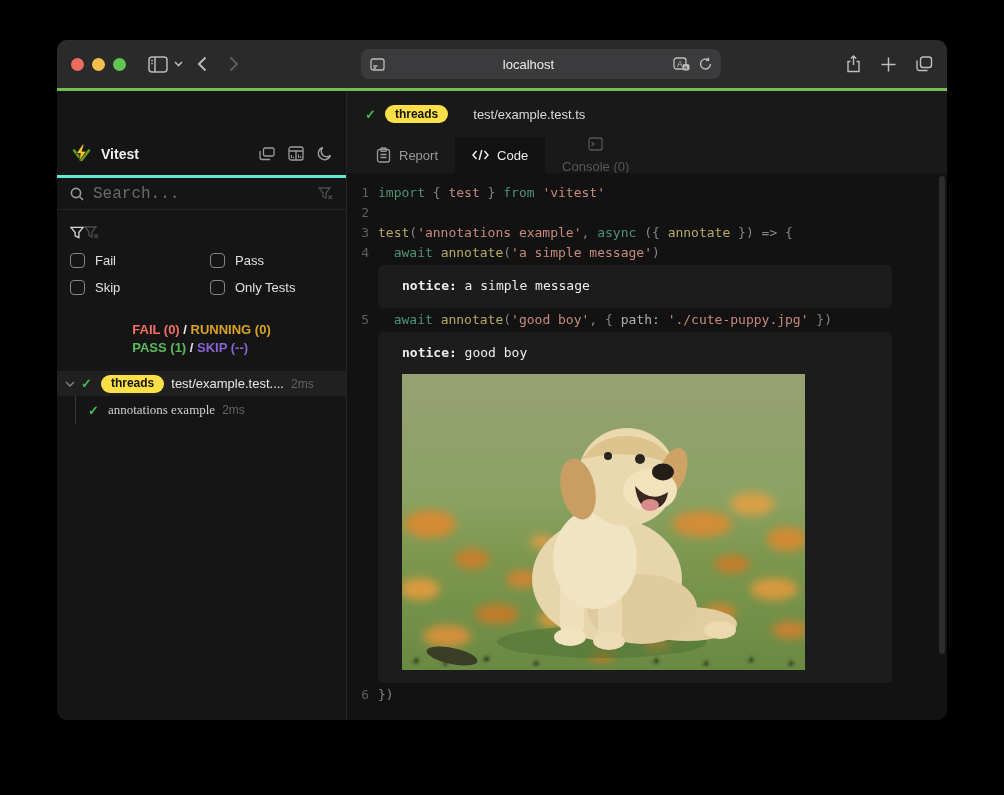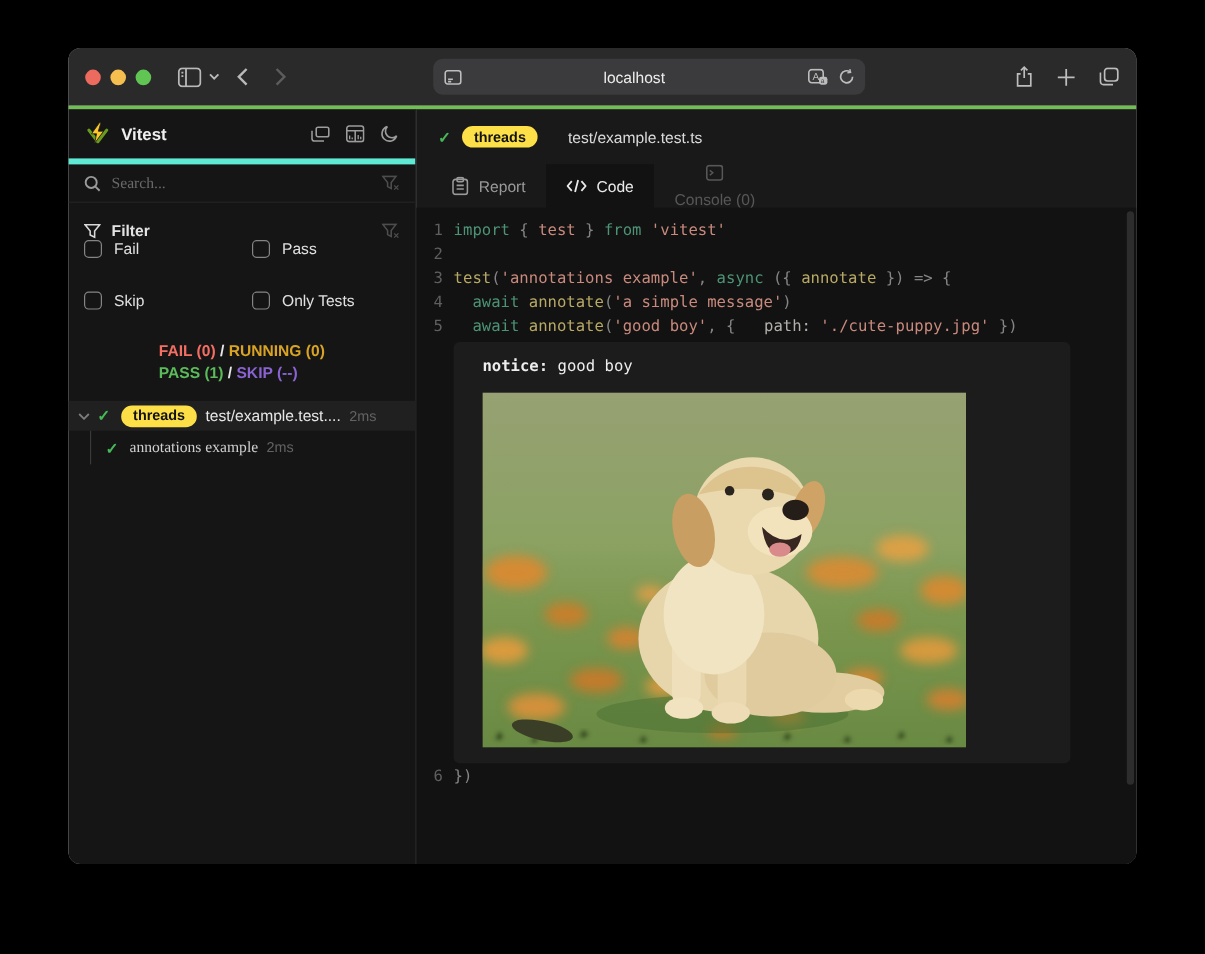--- a/index.html
+++ b/index.html
@@ -2,21 +2,21 @@
 <html><head>
 <meta charset="utf-8">
 <style>
   * { margin:0; padding:0; box-sizing:border-box; }
   html,body { width:1004px; height:795px; background:#000; overflow:hidden;
               font-family:"Liberation Sans", sans-serif; }
   .stage { position:relative; width:1004px; height:795px; background:#000; }
 
   
   .window { position:absolute; left:57px; top:40px; width:890px; height:680px;
-            border-radius:10px; overflow:hidden; background:#a3a3a3;
+            border-radius:10px; overflow:hidden; background:#0f172a;
             box-shadow:0 20px 60px rgba(0,0,0,.9); display:flex; flex-direction:column; }
 
   
   .chrome { height:48px; background:#2a2a2b; display:flex; align-items:center; flex:0 0 48px; padding:0 14px; }
   .lights { display:flex; gap:8px; margin-right:22px; }
   .light { width:13px; height:13px; border-radius:50%; }
   .nav-ic { display:flex; align-items:center; justify-content:center; color:#b9b9b9; margin-right:6px; cursor:default; }
   .nav-ic svg { display:block; }
   .dim { color:#5c5c5c; }
   .urlbar { flex:0 0 360px; margin:0 auto; height:30px; background:#3b3b3d; border-radius:8px;
@@ -25,32 +25,32 @@
   .chrome-right { display:flex; align-items:center; gap:20px; color:#bdbdbd; margin-left:10px; }
   .accent-line { height:3px; background:#70bf53; flex:0 0 3px; }
 
   
   .app { flex:1; display:flex; min-height:0; }
 
   
   .sidebar { width:290px; flex:0 0 290px; background:#151515; border-right:1px solid #262626;
              display:flex; flex-direction:column; color:#d8d8d8; }
   .sb-header { height:46px; flex:0 0 46px; display:flex; align-items:center; padding:0 14px;
-               border-bottom:5px solid #5eead4; }
+               border-bottom:3px solid #5eead4;margin-top:41px; }
   .sb-title { font-size:14px; font-weight:700; color:#efefef; margin-left:9px; flex:1; }
   .sb-tools { display:flex; align-items:center; gap:13px; color:#9c9c9c; }
   .sb-search { height:32px; flex:0 0 32px; display:flex; align-items:center; padding:0 13px;
                border-bottom:1px solid #242424; color:#8a8a8a; }
   .sb-search input { flex:1; background:transparent; border:none; outline:none; color:#cfcfcf;
-                     font-size:13px; margin-left:9px; font-family:Liberation Serif, serif; }
+                     font-size:16px; margin-left:9px; font-family:Liberation Mono, monospace; }
   .sb-search input::placeholder { color:#6a6a6a; }
   .filter-block { padding:16px 13px 10px 13px; }
   .filter-head { display:flex; align-items:center; color:#e3e3e3; }
   .filter-head .flabel { font-size:13px; font-weight:700; margin-left:9px; flex:1; }
-  .filter-grid { display:grid; grid-template-columns:140px 1fr; row-gap:28px; }
+  .filter-grid { display:grid; grid-template-columns:140px 1fr; row-gap:12px; margin-top:14px; }
   .chk { display:flex; align-items:center; cursor:default; }
   .chk .box { width:15px; height:15px; border:1.5px solid #858585; border-radius:4px; background:transparent; }
   .chk .lbl { font-size:13px; color:#e0e0e0; margin-left:10px; }
   .summary { margin:16px auto 6px auto; width:fit-content; font-size:13px; font-weight:700; line-height:18px; }
   .summary div { white-space:pre; }
   .tree { margin-top:8px; }
   .trow1 { height:25px; background:#202020; display:flex; align-items:center; padding:0 8px; }
   .trow2 { height:28px; display:flex; align-items:center; margin-left:18px; border-left:1px solid #3a3a3a; padding-left:12px; }
   .chev { color:#7d7d7d; margin-right:6px; display:flex; }
   .check { color:#47b857; font-size:13px; font-weight:700; margin-right:9px; }
@@ -72,21 +72,21 @@
 
   .codewrap { flex:1; background:#121212; position:relative; overflow:hidden; padding-top:10px;
               font-family:"DejaVu Sans Mono", monospace; font-size:13px; }
   .cline { display:flex; line-height:20px; white-space:pre; }
   .lno { width:22px; flex:0 0 22px; text-align:right; color:#5f5f5f; margin-right:9px; }
   .tok-kw { color:#4d9375; }
   .tok-str { color:#c98a7d; }
   .tok-fn { color:#b8a965; }
   .tok-im { color:#c98a7d; }
   .tok-pt { color:#858585; }
-  .tok-pr { color:#b3b0aa;margin-left:16px; }
+  .tok-pr { color:#b3b0aa; }
   .tok-pl { color:#dbd7ca; }
   .notice { background:#1c1c1c; border-radius:5px; margin:2px 0 2px 31px; width:514px;
             padding:12px 24px 13px 24px; color:#ededed; line-height:18px; }
   .notice .nlabel { font-weight:700; }
   .notice .puppy { margin-top:12px; display:block; }
   .scrollthumb { position:absolute; right:2px; top:3px; width:6px; height:478px; background:#2d2d2d; border-radius:3px; }
 </style>
 </head>
 <body>
 
@@ -215,21 +215,20 @@
             <path d="M1 1 H12 L8 6 V11 L5 9.5 V6 Z"></path>
               <path d="M10.5 8.5 L14 12 M14 8.5 L10.5 12" stroke-width="1.1"></path>
           </svg>
         </div>
 
         <div class="filter-block">
           <div class="filter-head">
             <svg width="14" height="13" viewBox="0 0 15 13" fill="none" stroke="#d8d8d8" stroke-width="1.4">
               <path d="M1 1 H14 L9.5 6.5 V12 L5.5 10 V6.5 Z"></path>
             </svg>
-            <span class="flabel">Filter</span>
             <svg width="15" height="13" viewBox="0 0 15 13" fill="none" stroke="#4d4d4d" stroke-width="1.3">
               <path d="M1 1 H12 L8 6 V11 L5 9.5 V6 Z"></path>
                 <path d="M10.5 8.5 L14 12 M14 8.5 L10.5 12" stroke-width="1.1"></path>
             </svg>
           </div>
           <div class="filter-grid" id="filter-grid">
               <div class="chk">
                 <span class="box"></span>
                 <span class="lbl">Fail</span>
               </div>
@@ -312,20 +311,23 @@
               <span>Console (0)</span>
             </div>
           </div>
 
         <div class="codewrap">
           <div id="code-area">
               <div class="cline"><span class="lno">1</span><span><span class="tok-kw">import</span><span class="tok-pt"> { </span><span class="tok-im">test</span><span class="tok-pt"> } </span><span class="tok-kw">from</span><span class="tok-pl"> </span><span class="tok-str">'vitest'</span></span></div>
               <div class="cline"><span class="lno">2</span><span></span></div>
               <div class="cline"><span class="lno">3</span><span><span class="tok-fn">test</span><span class="tok-pt">(</span><span class="tok-str">'annotations example'</span><span class="tok-pt">, </span><span class="tok-kw">async</span><span class="tok-pt"> ({ </span><span class="tok-fn">annotate</span><span class="tok-pt"> }) </span><span class="tok-pt">=&gt; {</span></span></div>
               <div class="cline"><span class="lno">4</span><span><span class="tok-pl">  </span><span class="tok-kw">await</span><span class="tok-pl"> </span><span class="tok-fn">annotate</span><span class="tok-pt">(</span><span class="tok-str">'a simple message'</span><span class="tok-pt">)</span></span></div>
+              <div class="notice">
+                <div><span class="nlabel">notice:</span><span> a simple message</span></div>
+              </div>
               <div class="cline"><span class="lno">5</span><span><span class="tok-pl">  </span><span class="tok-kw">await</span><span class="tok-pl"> </span><span class="tok-fn">annotate</span><span class="tok-pt">(</span><span class="tok-str">'good boy'</span><span class="tok-pt">, { </span><span class="tok-pr">path:</span><span class="tok-pl"> </span><span class="tok-str">'./cute-puppy.jpg'</span><span class="tok-pt"> })</span></span></div>
               <div class="notice">
                 <div><span class="nlabel">notice:</span><span> good boy</span></div>
   <svg class="puppy" width="403" height="296" viewBox="0 0 403 296">
     <defs>
       <linearGradient id="bgG" x1="0" y1="0" x2="0" y2="1">
         <stop offset="0" stop-color="#97a173"></stop>
         <stop offset="0.42" stop-color="#8ba263"></stop>
         <stop offset="0.62" stop-color="#7c974f"></stop>
         <stop offset="1" stop-color="#698a43"></stop>

